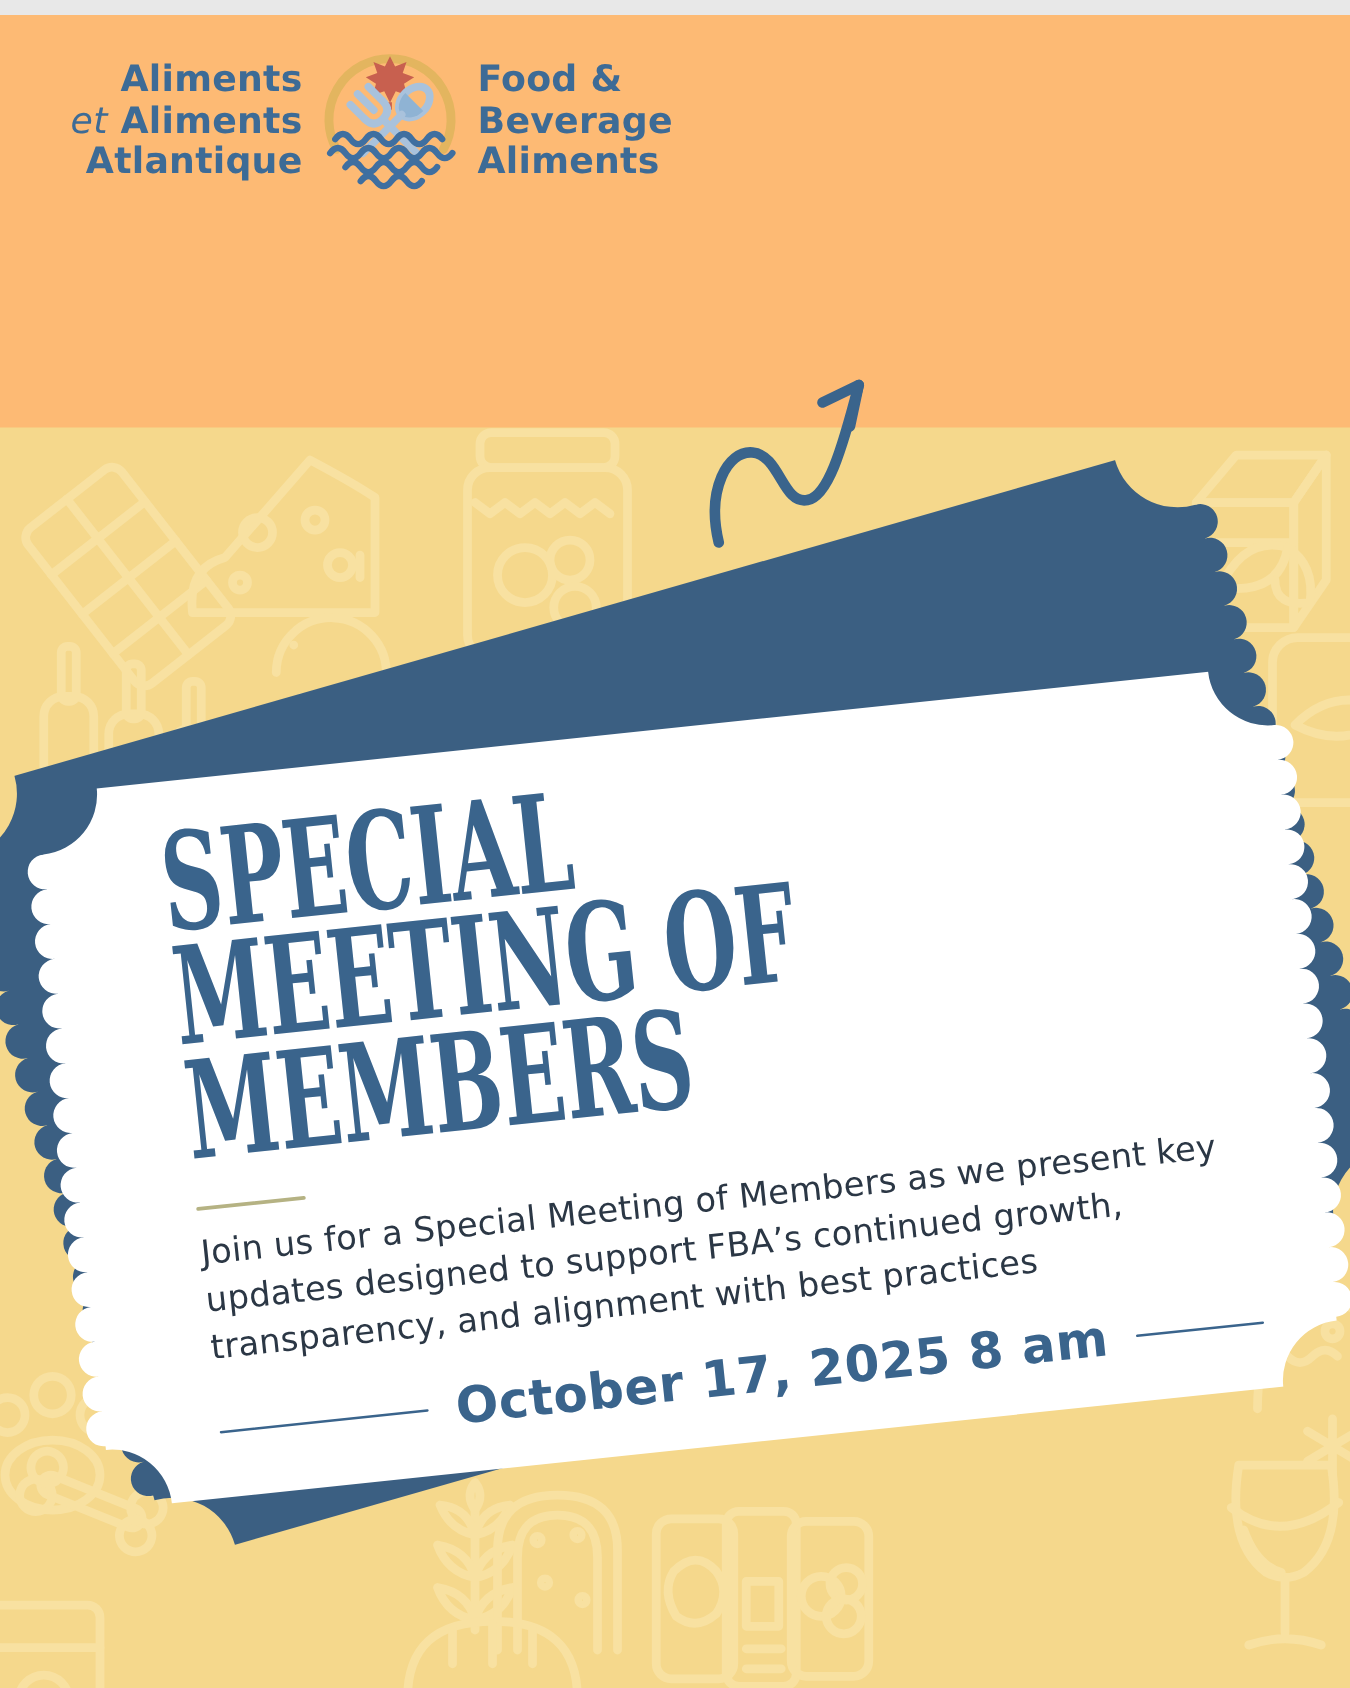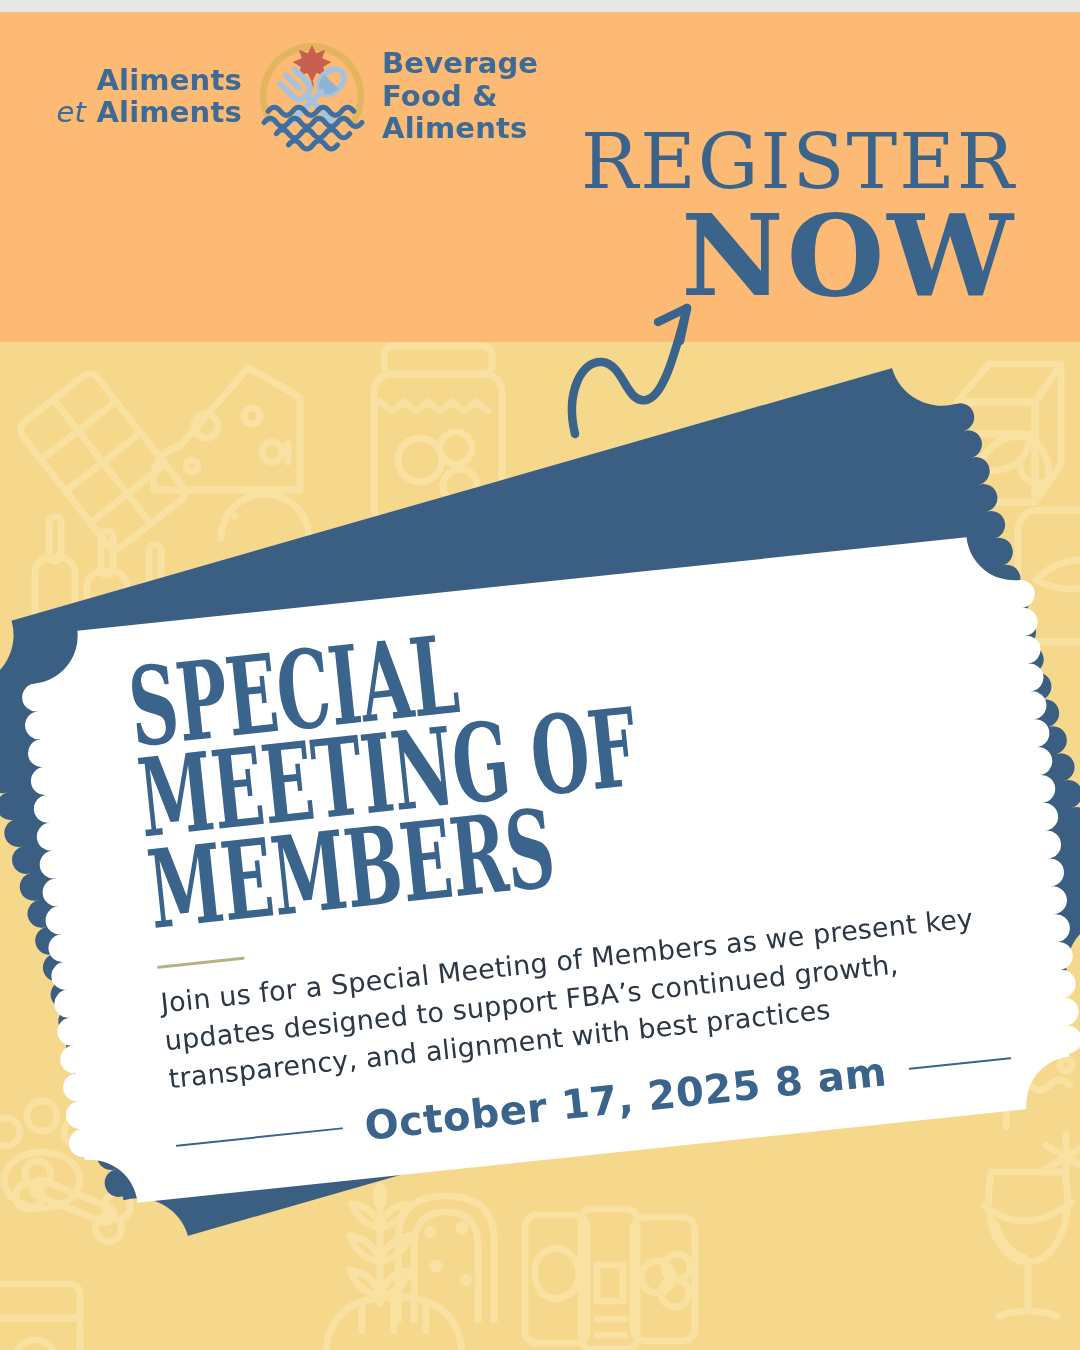--- a/index.html
+++ b/index.html
@@ -266,20 +266,21 @@
 
     <g transform="translate(552 858) rotate(-6)" mask="url(#mask-white)">
       <rect x="-525" y="-320" width="1050" height="640" fill="#ffffff"></rect>
     </g>
   </svg>
 
   <div class="logo">
     <div class="logo-text logo-fr">
       <div>Aliments</div>
       <div><span class="logo-et">et</span> <span>Aliments</span></div>
+      <div>Atlantique</div>
     </div>
 
     <svg class="logo-badge" viewBox="0 0 110 110">
       <path d="M13,78 A48,48 0 1 1 97,78" stroke="#e3b55f" stroke-width="7" fill="none" stroke-linecap="round"></path>
       <g>
         <path fill="#c8604f" d="M55,5 l4,8 9,-3.5 -3,8.5 9,3.5 -8,5 2.5,9 -9,-3 -4.5,9 -4.5,-9 -9,3 2.5,-9 -8,-5 9,-3.5 -3,-8.5 9,3.5 z"></path>
         <path d="M55,41 v6" stroke="#c8604f" stroke-width="3"></path>
       </g>
       <g stroke="#a9c2dc" stroke-width="6" fill="none" stroke-linecap="round">
         <g transform="rotate(-45 55 60)">
@@ -295,30 +296,26 @@
       </g>
       <g stroke="#3f6fa0" stroke-width="5" fill="none" stroke-linecap="round">
         <path d="M12,70 q6,-8 12,0 t12,0 t12,0 t12,0 t12,0 t12,0 t12,0"></path>
         <path d="M8,81 q6,-8 12,0 t12,0 t12,0 t12,0 t12,0 t12,0 t12,0 t12,0"></path>
         <path d="M20,92 q6,-8 12,0 t12,0 t12,0 t12,0 t12,0 t12,0"></path>
         <path d="M32,103 q6,-8 12,0 t12,0 t12,0 t12,0"></path>
       </g>
     </svg>
 
     <div class="logo-text logo-en">
+      <div>Food &amp;</div>
       <div>Beverage</div>
-      <div>Food &amp;</div>
       <div>Aliments</div>
     </div>
   </div>
 
-  <div class="cta">
-    <span class="cta-register">REGISTER</span>
-    <span class="cta-now">NOW</span>
-  </div>
 
   <svg class="arrow" viewBox="0 0 170 185">
     <g stroke="#3a648c" stroke-width="8.5" fill="none" stroke-linecap="round" stroke-linejoin="round">
       <path d="M35,170 C25,128 42,96 62,98 C84,100 86,140 106,136 C122,133 133,98 147,44"></path>
       <path d="M147,44 L118,58 M147,44 L140,77"></path>
     </g>
   </svg>
 
   <div class="ticket-content">
     <div class="ticket-inner">

